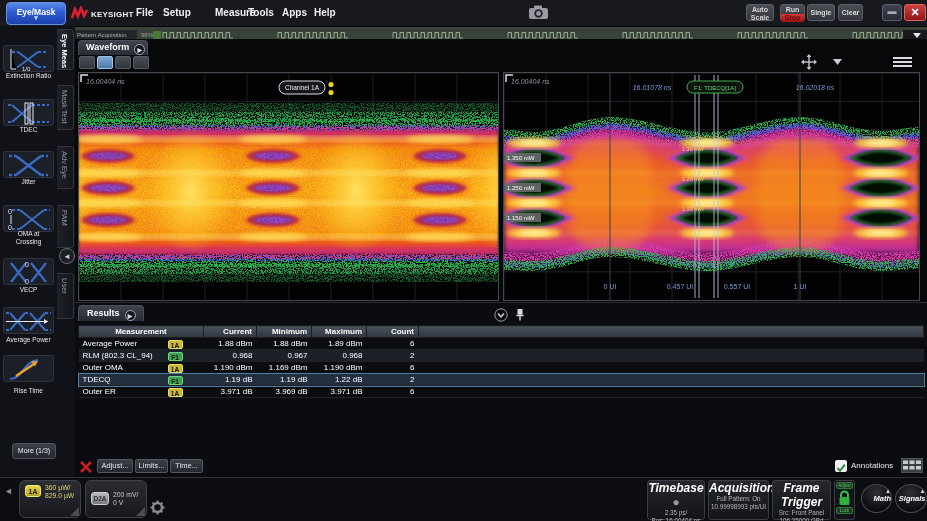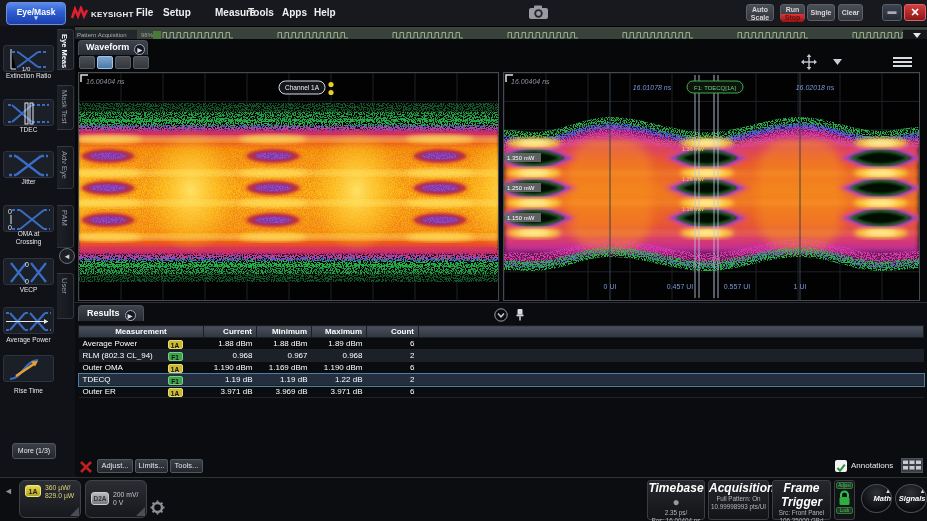--- a/index.html
+++ b/index.html
@@ -692,21 +692,21 @@
             <td class="cnt">6</td>
             <td></td>
           </tr>
     </tbody>
       </table>
     <svg class="abs" style="left:4px;top:157px" width="14" height="14" viewBox="0 0 14 14">
       <path d="M2 2 L12 12 M12 2 L2 12" stroke="#c02020" stroke-width="2.6"></path>
     </svg>
     <div class="rbtn" style="left:22px;width:36px">Adjust...</div>
     <div class="rbtn" style="left:60px;width:33px">Limits...</div>
-    <div class="rbtn" style="left:95px;width:33px">Tools...</div>
+    <div class="rbtn" style="left:95px;width:33px">Time...</div>
     <div class="abs" style="left:760px;top:157px;width:12px;height:12px;background:#f2f2f2;border-radius:2px">
       <svg width="12" height="12" viewBox="0 0 12 12">
           <path d="M2.5 6 L5 8.8 L9.8 2.6" stroke="#2a8f3a" stroke-width="2" fill="none"></path>
         </svg>
     </div>
     <div class="abs" style="left:776px;top:158px;color:#e8e8ea;font-size:8px">Annotations</div>
     <svg class="abs" style="left:826px;top:155px" width="22" height="15" viewBox="0 0 22 15">
       <rect x="0" y="0" width="22" height="15" rx="2" fill="#3a3e45" stroke="#60646c"></rect>
       <g fill="#c8ccd2">
         <rect x="2" y="2.5" width="5" height="3.5"></rect>

